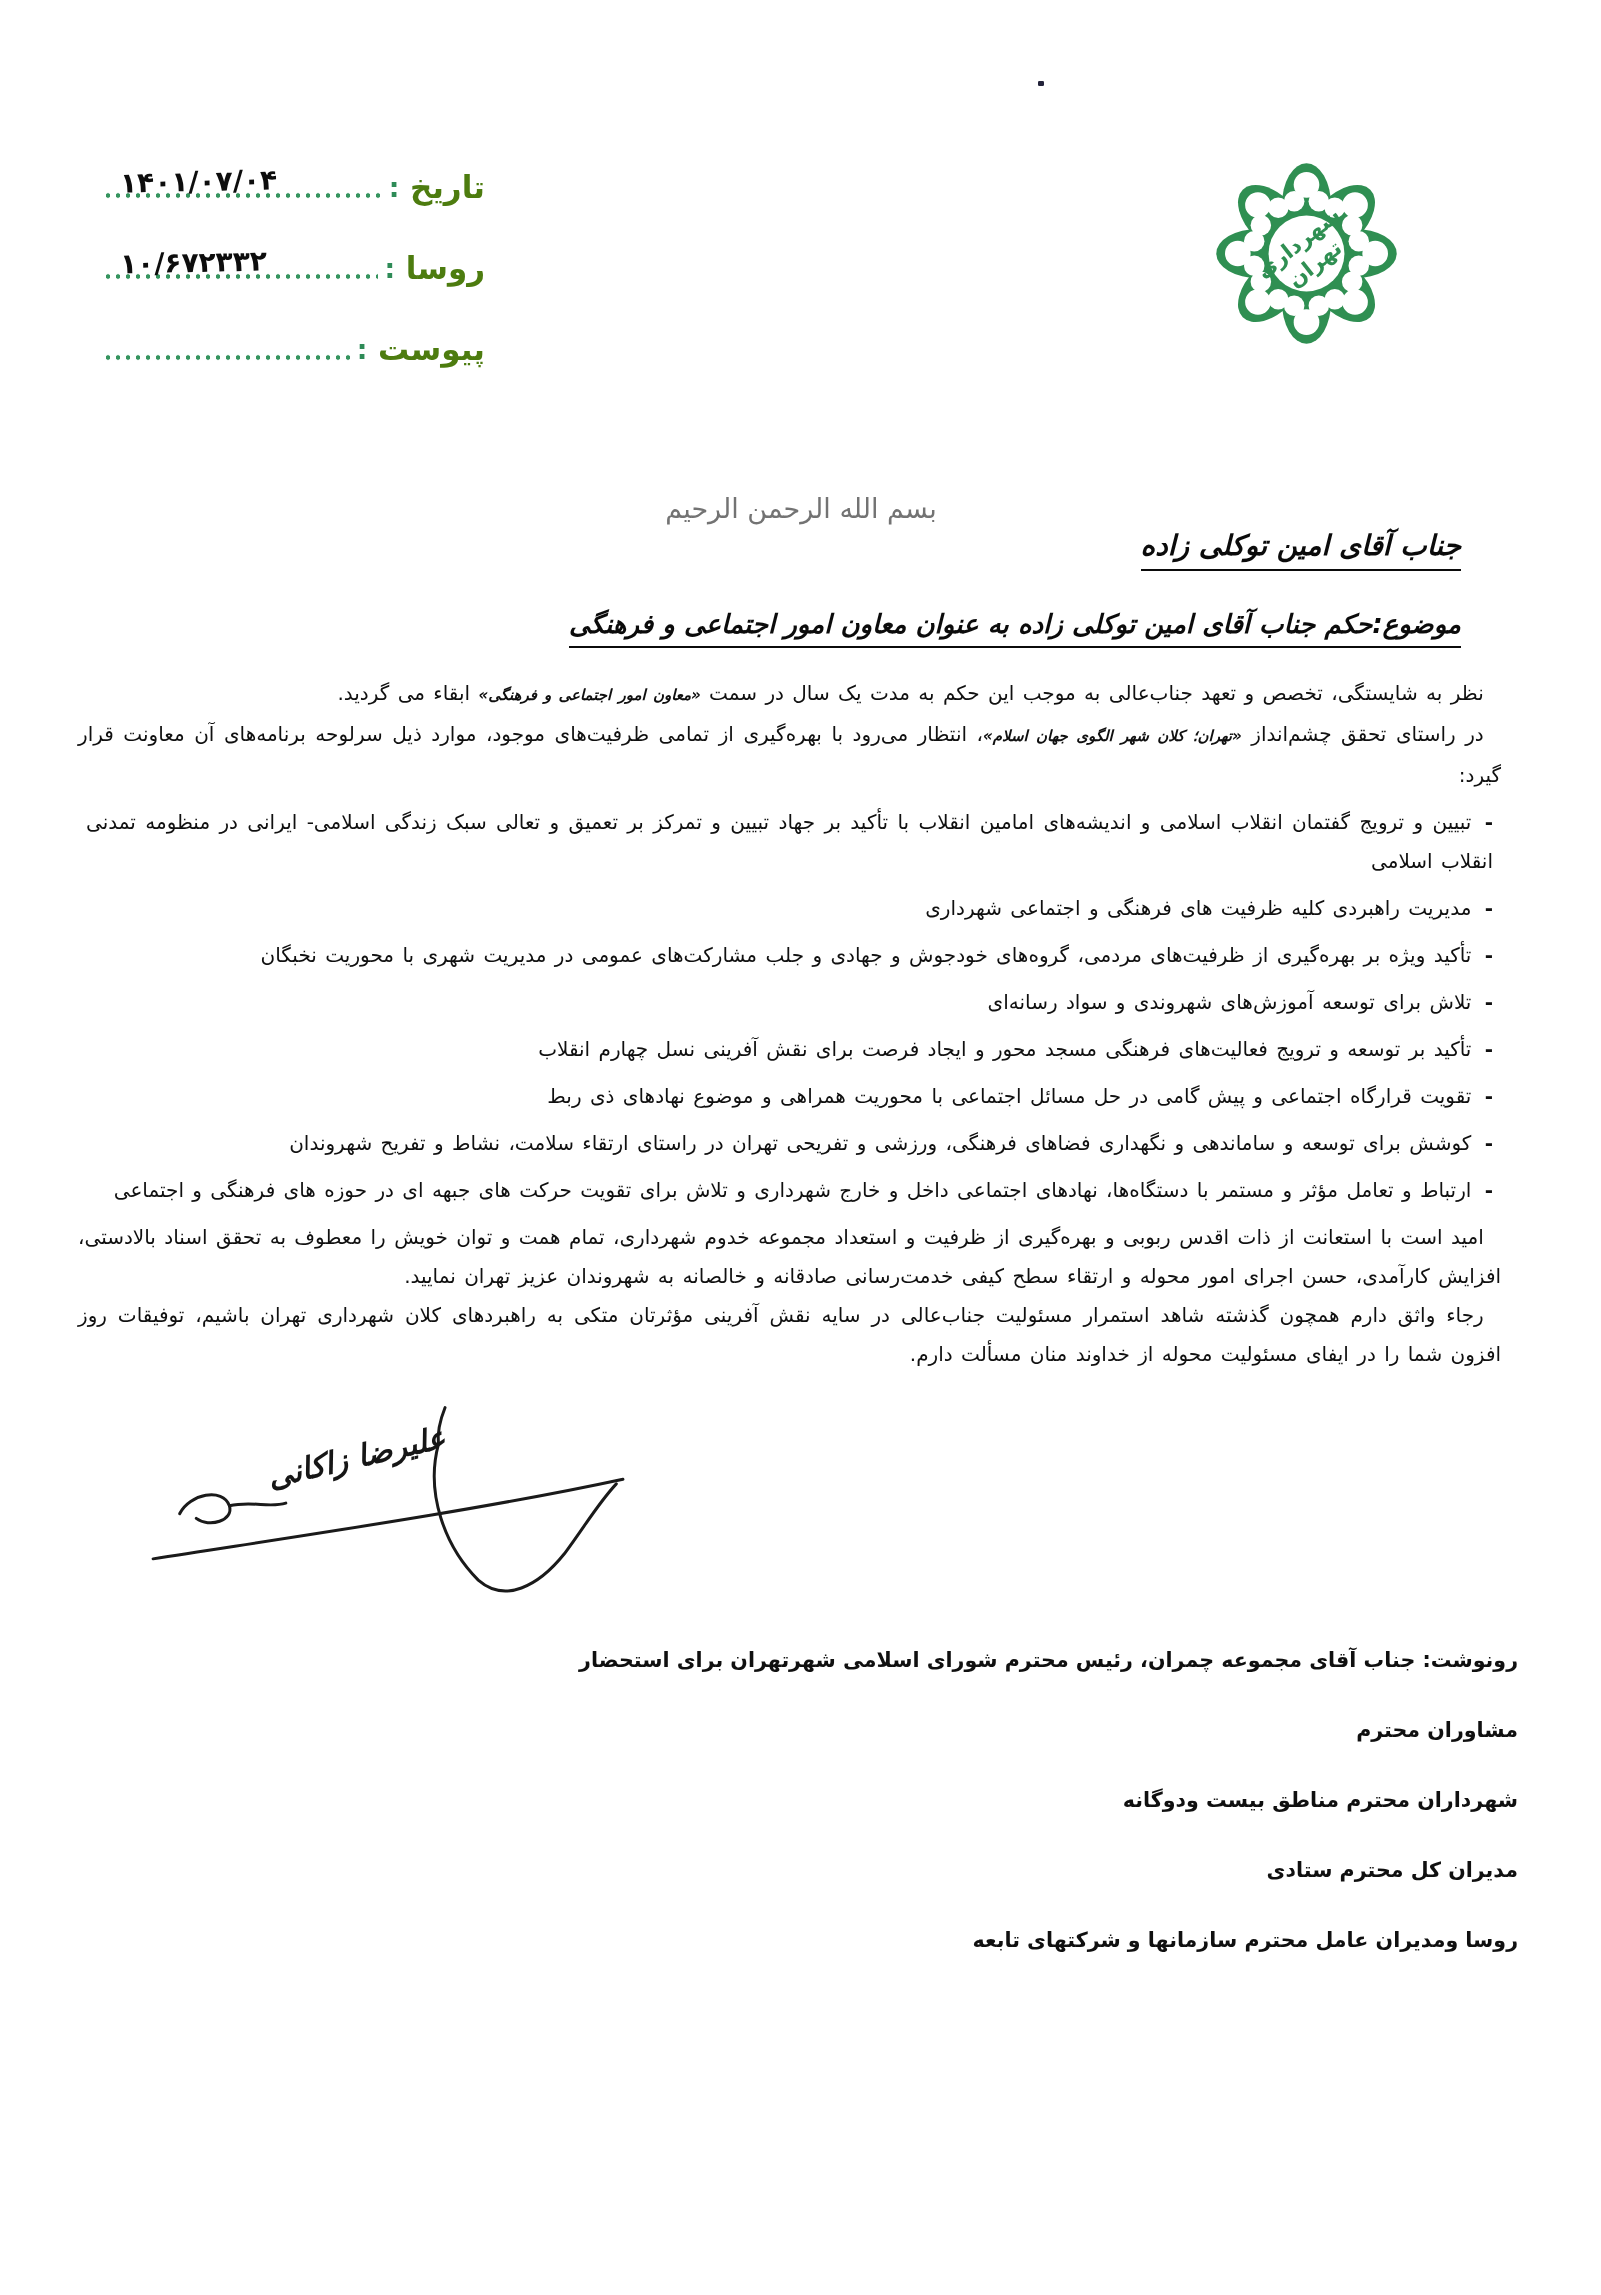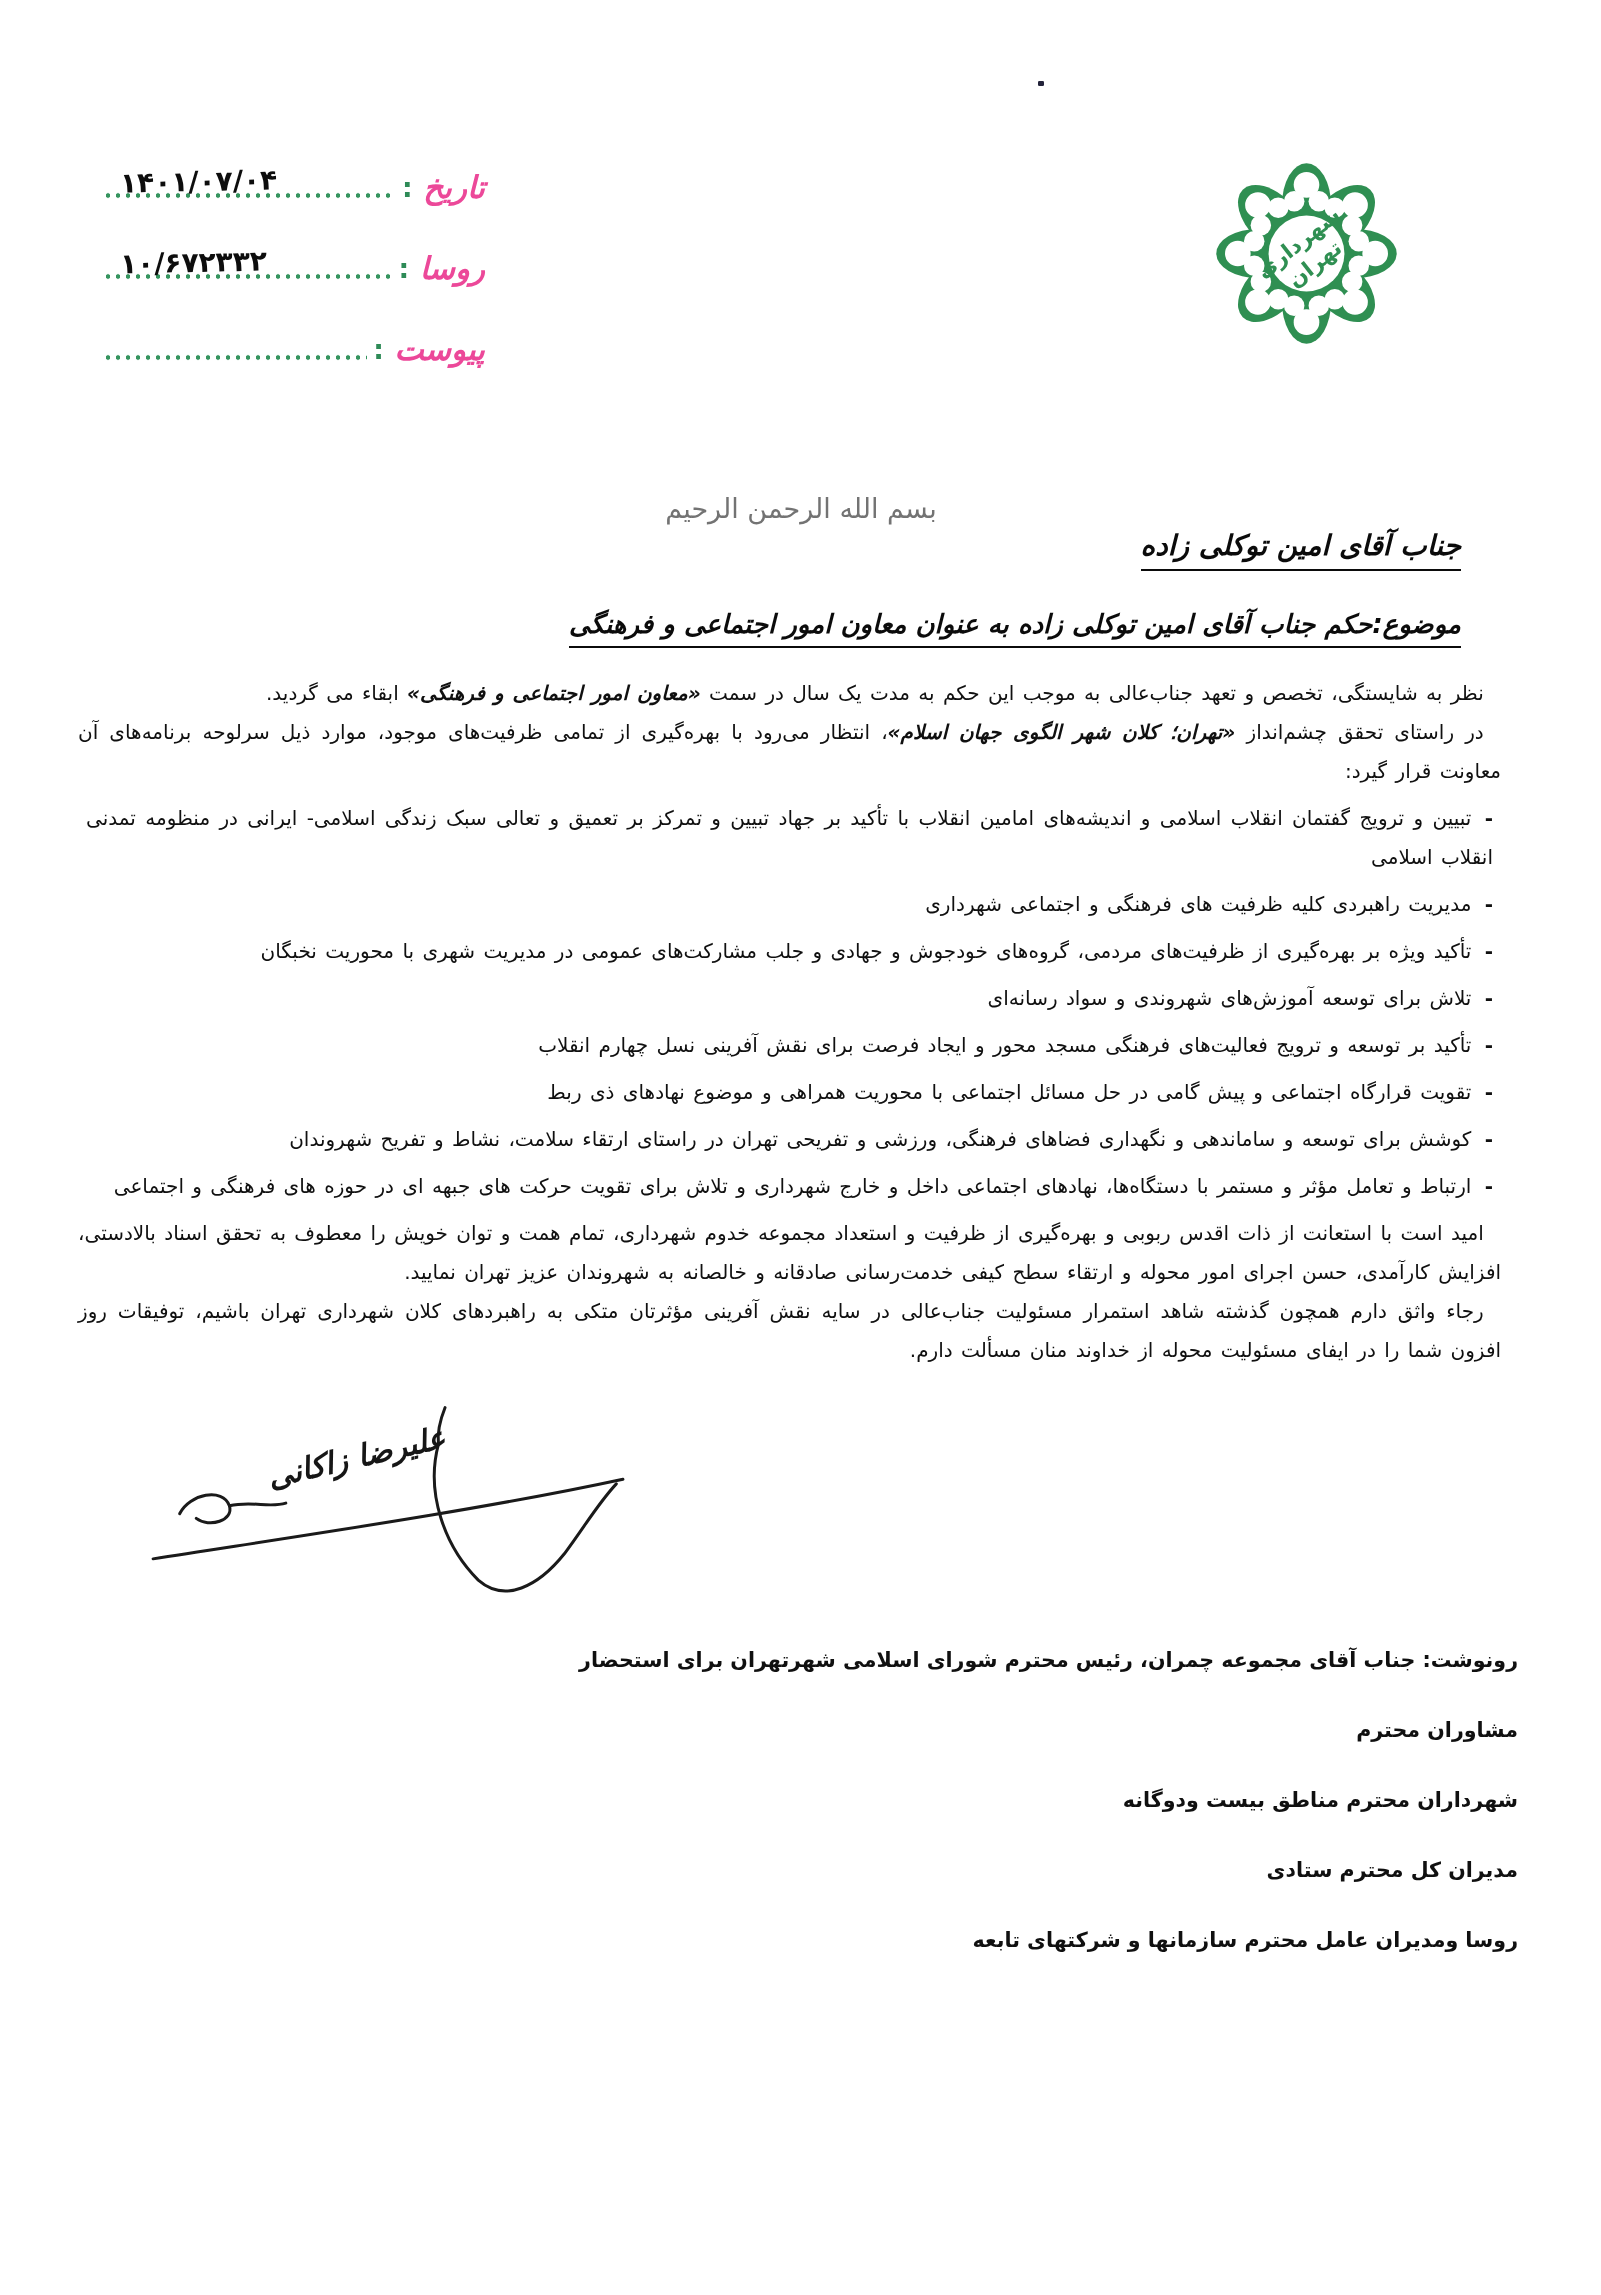--- a/index.html
+++ b/index.html
@@ -4,21 +4,21 @@
 <style>
   html,body{margin:0;padding:0;background:#888;}
   .page{
     position:relative;width:1602px;height:2295px;background:#ffffff;
     font-family:"DejaVu Sans",sans-serif;color:#151515;overflow:hidden;margin:0 auto;
   }
   
   .meta{position:absolute;top:130px;left:100px;width:385px;direction:rtl;}
   .meta-row{position:relative;height:81px;display:flex;flex-direction:row;align-items:flex-end;}
   .meta-label{
-    color:#ec4899;font-size:31px;font-weight:bold;font-style:italic;
+    color:#4d7c0f;font-size:31px;font-weight:bold;
     line-height:37px;padding-bottom:5.3px;white-space:nowrap;
   }
   .meta-colon{color:#2e8b57;font-size:26.6px;font-weight:bold;padding:0 10.6px 8px 4px;}
   .dots{
     flex:1;height:6.6px;margin:0 2.7px 12px 2.7px;
     background-image:radial-gradient(circle,#35945e 2px,rgba(0,0,0,0) 2.4px);
     background-size:10px 6.6px;background-repeat:repeat-x;background-position:left center;
   }
   .meta-value{
     position:absolute;left:20px;bottom:13.3px;color:#0d0d0d;
@@ -43,21 +43,21 @@
   .heading .u{display:inline-block;padding-bottom:6.6px;border-bottom:2.7px solid #0b0b0b;}
   .recipient{top:529px;font-size:28px;}
   .subject{top:609px;font-size:26px;}
   
   .body{
     position:absolute;top:674px;right:101px;left:78px;
     direction:rtl;text-align:justify;font-size:20px;line-height:39px;
     color:#101010;word-spacing:2px;
   }
   .body p{margin:0;text-indent:17.3px;}
-  .body .b{font-weight:bold;font-style:italic;font-size:20px;}
+  .body .b{font-weight:bold;font-style:italic;font-size:15px;}
   .bullet{margin:8px;text-indent:0;}
   .dash{display:inline-block;margin-left:13.3px;font-weight:bold;}
   
   .signature{position:absolute;left:133px;top:1381px;width:518px;height:219px;}
   .signature svg{width:100%;height:100%;}
   .sig-name{font-family:"DejaVu Sans",sans-serif;font-weight:bold;font-style:italic;}
   
   .cc{
     position:absolute;top:1640px;right:84px;left:78px;direction:rtl;
     font-size:20.6px;font-weight:600;color:#101010;text-align:right;

